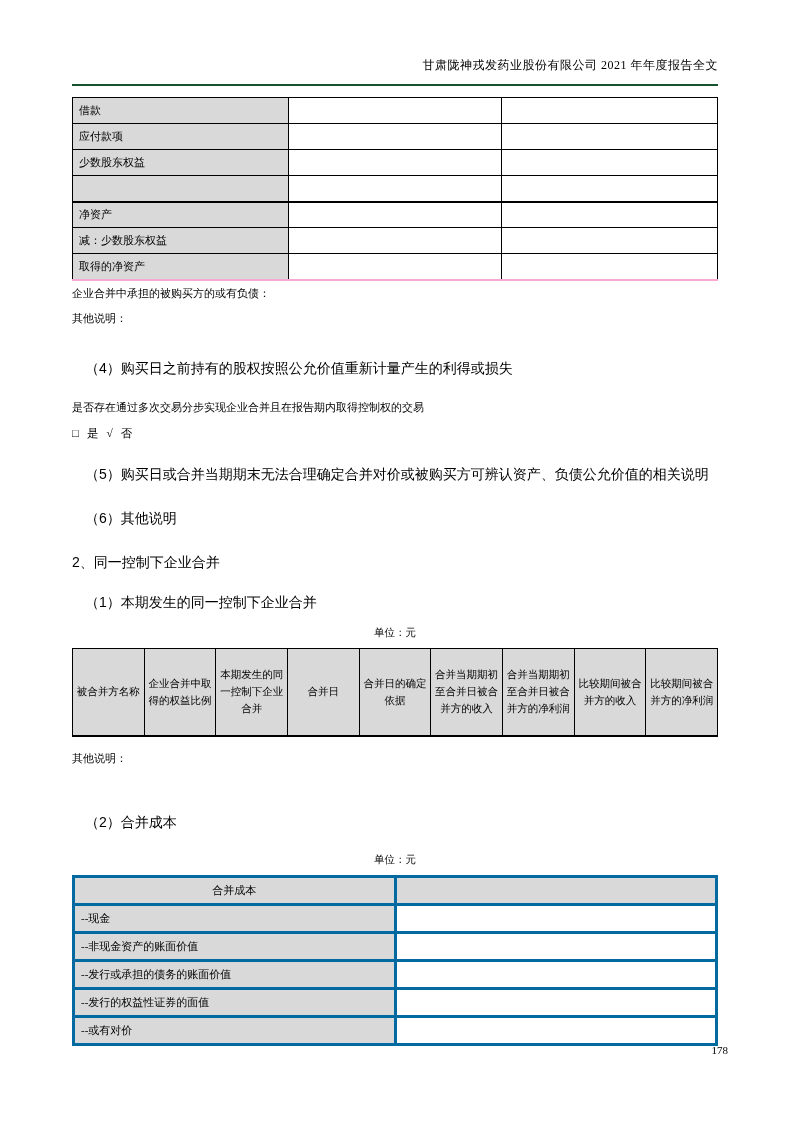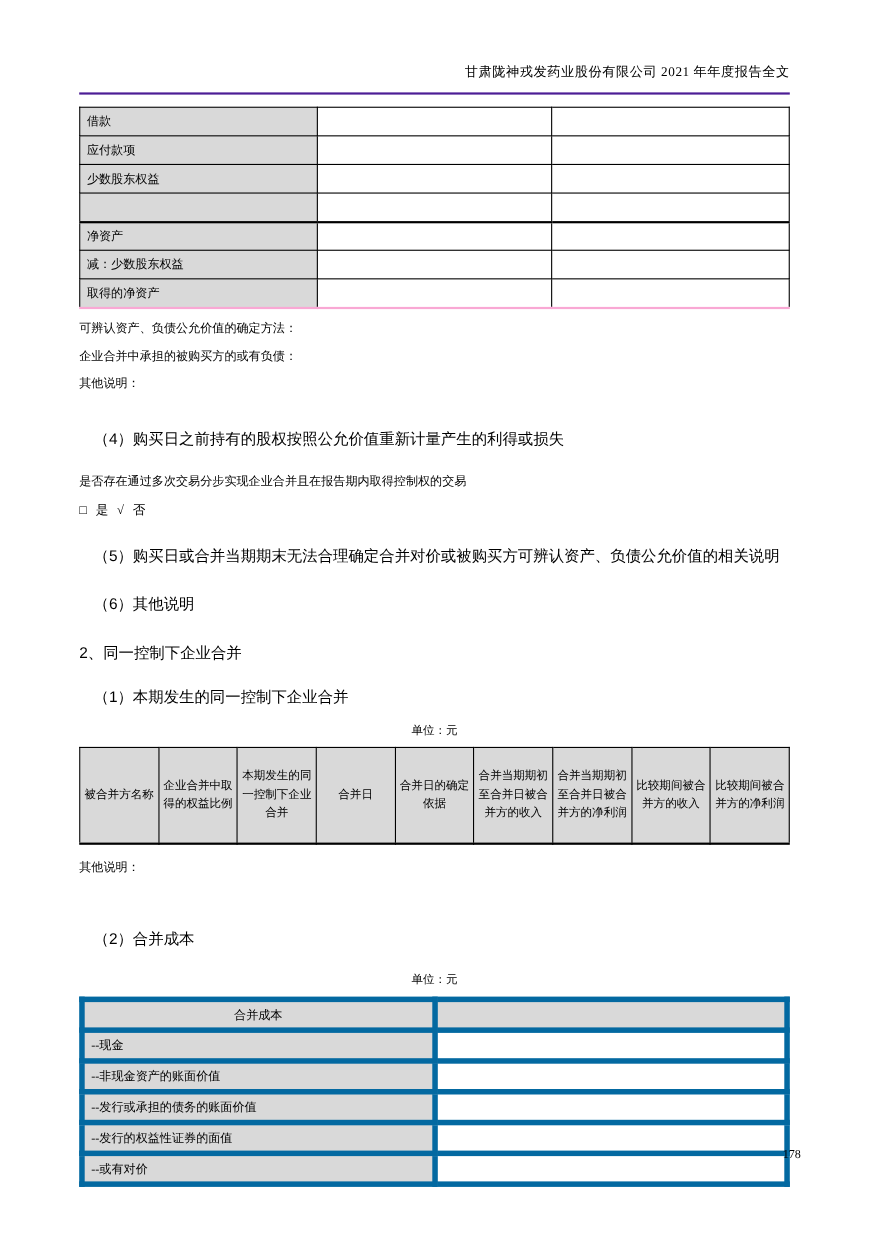--- a/index.html
+++ b/index.html
@@ -11,21 +11,21 @@
     color:#000;
     font-family:"Liberation Serif","DejaVu Serif",serif;
     overflow:hidden;
   }
   .content { position:absolute; left:72px; top:0; width:646px; }
 
   .doc-header {
     text-align:right;
     padding-top:57px;
     padding-bottom:10px;
-    border-bottom:2px solid #4c1d95;
+    border-bottom:2px solid #14532d;
     font-size:12px;
     letter-spacing:0.5px;
   }
 
   table { border-collapse:collapse; width:100%; table-layout:fixed; }
 
   
   .t1 { margin-top:11px; border-bottom:2px solid #f9a8d4; }
   .t1 td {
     border:1px solid #000;
@@ -60,21 +60,21 @@
     height:88px; box-sizing:border-box;
     font-size:10.5px; line-height:17px;
     text-align:center; vertical-align:middle;
     padding:3px 2px;
     background:#d9d9d9;
   }
 
   
   .t3 { margin-top:8px; border-bottom:2px solid #000; }
   .t3 td {
-    border:5px solid #0369a1;
+    border:3px solid #0369a1;
     height:28px; box-sizing:border-box;
     font-size:11px; padding:2px 6px; vertical-align:middle;
   }
   .t3 .hdr-cell { text-align:center; }
 
   .page-num {
     position:absolute; top:1044px; right:65px;
     font-size:11px;
   }
 </style>
@@ -124,21 +124,20 @@
         <td></td>
       </tr>
       <tr>
         <td class="gray">取得的净资产</td>
         <td></td>
         <td></td>
       </tr>
     </tbody>
       </table>
 
-    <p class="para para-first">可辨认资产、负债公允价值的确定方法：</p>
     <p class="para">企业合并中承担的被购买方的或有负债：</p>
     <p class="para">其他说明：</p>
 
     <p class="h-bold indent mt28">（4）购买日之前持有的股权按照公允价值重新计量产生的利得或损失</p>
 
     <p class="q-line">是否存在通过多次交易分步实现企业合并且在报告期内取得控制权的交易</p>
     <p class="check-line">
       <span>□</span><span>是</span><span>√</span><span>否</span>
     </p>
 

